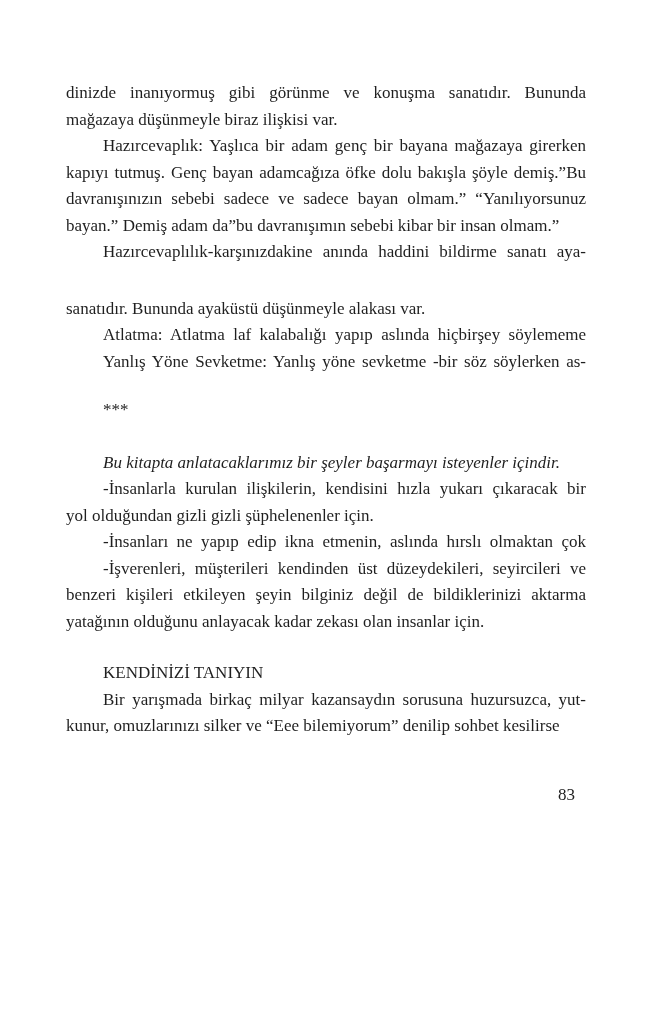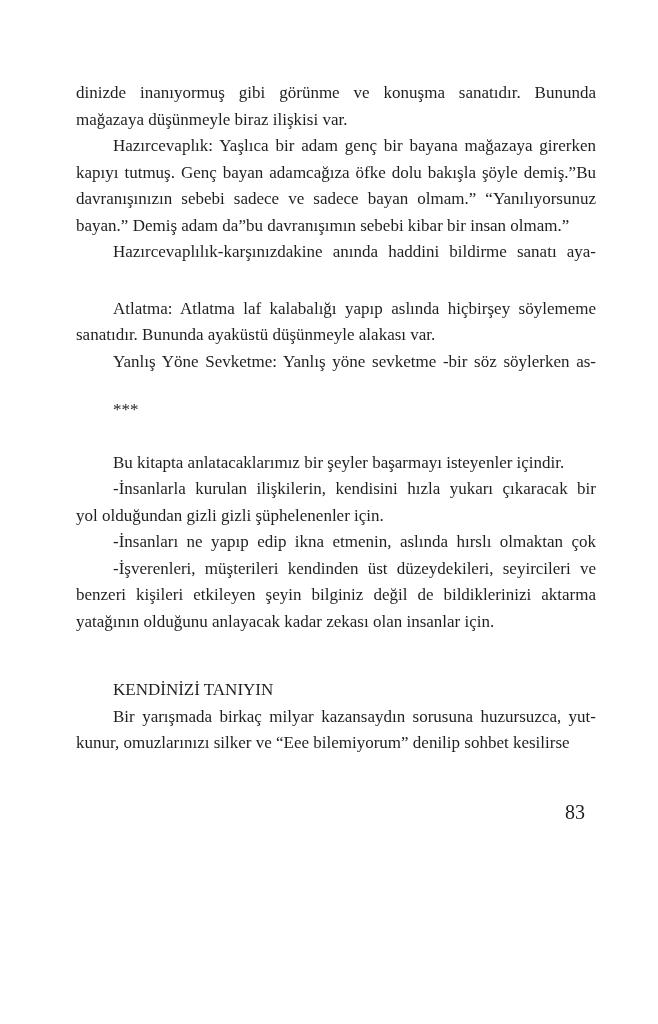--- a/index.html
+++ b/index.html
@@ -7,40 +7,40 @@
     position: relative;
     width: 658px;
     height: 1024px;
     background: #ffffff;
     color: #1f1f1f;
     font-family: "Liberation Serif", "DejaVu Serif", serif;
     overflow: hidden;
   }
   .text-block {
     position: absolute;
-    left: 76px;
+    left: 66px;
     top: 80px;
     width: 520px;
     font-size: 17px;
     line-height: 26.5px;
   }
   .para { margin: 0; padding: 0; }
   .ln { text-align: justify; }
   .ln.full { text-align-last: justify; }
   .ln.first { text-indent: 37px; }
-  .italic { }
+  .italic { font-style: italic; }
   .mt30 { margin-top: 30px; }
   .mt22 { margin-top: 22px; }
   .mt26 { margin-top: 26px; }
-  .mt25 { margin-top: 42px; }
+  .mt25 { margin-top: 25px; }
   .page-num {
     margin-top: 42px;
     text-align: right;
     padding-right: 11px;
-    font-size: 20px;
+    font-size: 17px;
   }
 </style>
 </head>
 <body>
 
 <div class="page">
   <div class="text-block">
 
     <div class="para">
       <div class="ln full">dinizde inanıyormuş gibi görünme ve konuşma sanatıdır. Bununda</div>
@@ -52,22 +52,22 @@
       <div class="ln full">kapıyı tutmuş. Genç bayan adamcağıza öfke dolu bakışla şöyle demiş.”Bu</div>
       <div class="ln full">davranışınızın sebebi sadece ve sadece bayan olmam.” “Yanılıyorsunuz</div>
       <div class="ln">bayan.” Demiş adam da”bu davranışımın sebebi kibar bir insan olmam.”</div>
     </div>
 
     <div class="para">
       <div class="ln full first">Hazırcevaplılık-karşınızdakine anında haddini bildirme sanatı aya-</div>
     </div>
 
     <div class="para mt30">
+      <div class="ln">sanatıdır. Bununda ayaküstü düşünmeyle alakası var.</div>
       <div class="ln full first">Atlatma: Atlatma laf kalabalığı yapıp aslında hiçbirşey söylememe</div>
-      <div class="ln">sanatıdır. Bununda ayaküstü düşünmeyle alakası var.</div>
     </div>
 
     <div class="para">
       <div class="ln full first">Yanlış Yöne Sevketme: Yanlış yöne sevketme -bir söz söylerken as-</div>
     </div>
 
     <div class="ln first mt22">***</div>
 
     <div class="para mt26">
       <div class="ln first italic">Bu kitapta anlatacaklarımız bir şeyler başarmayı isteyenler içindir.</div>

